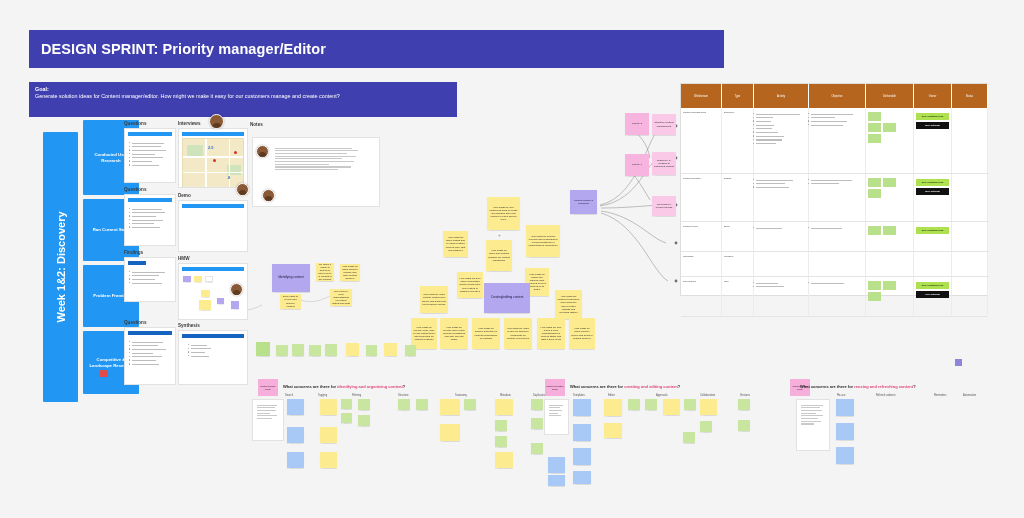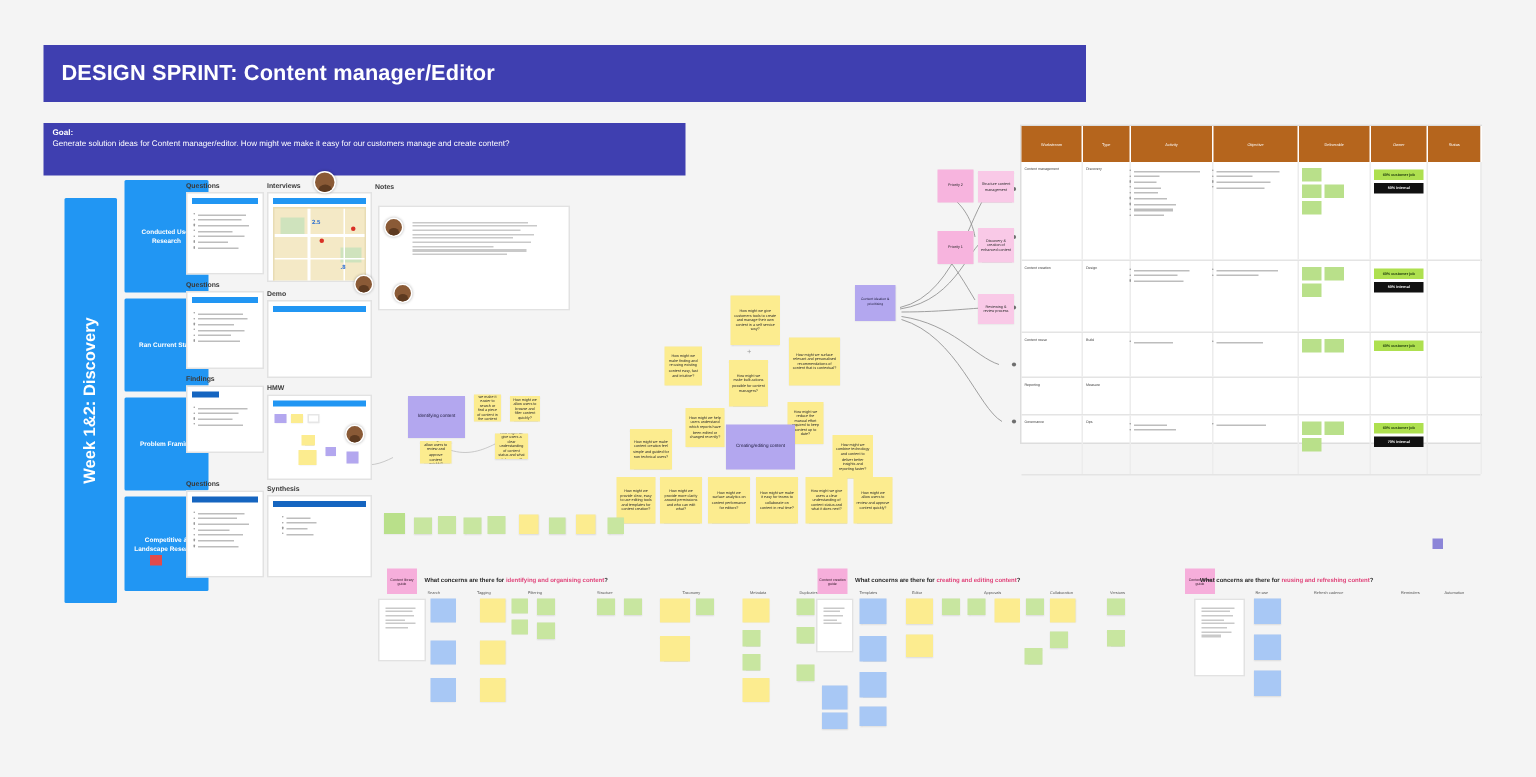--- a/index.html
+++ b/index.html
@@ -165,21 +165,21 @@
         <circle cx="676" cy="243" r="1.4"></circle>
       <circle cx="676" cy="281" r="1.4"></circle>
     </g>
     <g stroke="#b9b9b9" stroke-width="0.5" fill="none">
       <path d="M300 300 C 312 304, 322 300, 330 296"></path>
       <path d="M236 308 C 246 312, 254 309, 262 305"></path>
     </g>
   </svg>
 
   <div class="title-banner">
-    <div class="t">DESIGN SPRINT: Content manager/Editor</div>
+    <div class="t">DESIGN SPRINT: Priority manager/Editor</div>
   </div>
 
   <div class="goal-banner">
     <span class="lbl">Goal:</span>
     <span class="txt">Generate solution ideas for Content manager/editor. How might we make it easy for our customers manage and create content?</span>
   </div>
 
   <div class="week-rail">
     <span>Week 1&amp;2: Discovery</span>
   </div>

